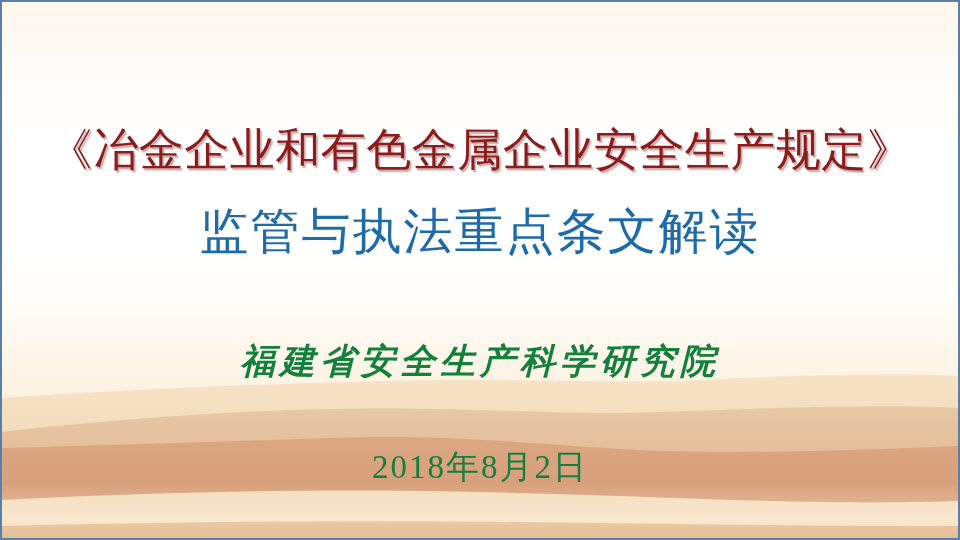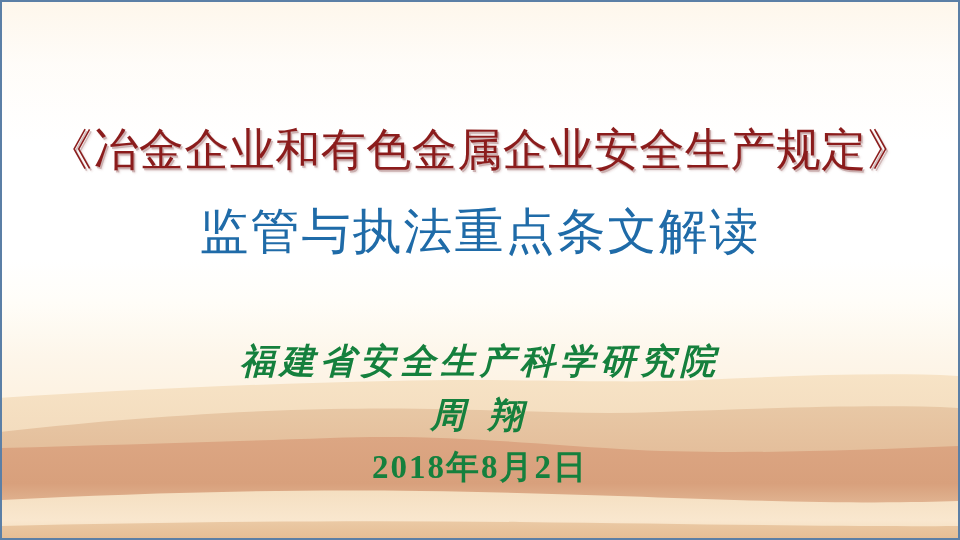--- a/index.html
+++ b/index.html
@@ -124,21 +124,21 @@
     top: 391px;
     font-size: 35px;
     line-height: 46px;
     letter-spacing: 7px;
   }
   .credit-date {
     top: 443px;
     font-size: 33px;
     line-height: 44px;
     font-style: normal;
-    font-weight: 700;
+    font-weight: 400;
     letter-spacing: 2px;
   }
 </style>
 </head>
 <body>
 
 <div class="slide">
 
   <div class="bg-base"></div>
   <div class="bg-top-wash"></div>
@@ -196,18 +196,17 @@
   </div>
 
   <div class="content">
 
     <div class="title-line title-main">《冶金企业和有色金属企业安全生产规定》</div>
 
     <div class="title-line title-sub">监管与执法重点条文解读</div>
 
     <div class="credit-line credit-org">福建省安全生产科学研究院</div>
 
-    <div class="credit-line credit-name">周 翔</div>
 
     <div class="credit-line credit-date">2018年8月2日</div>
 
   </div>
 </div>
 
 </body></html>

